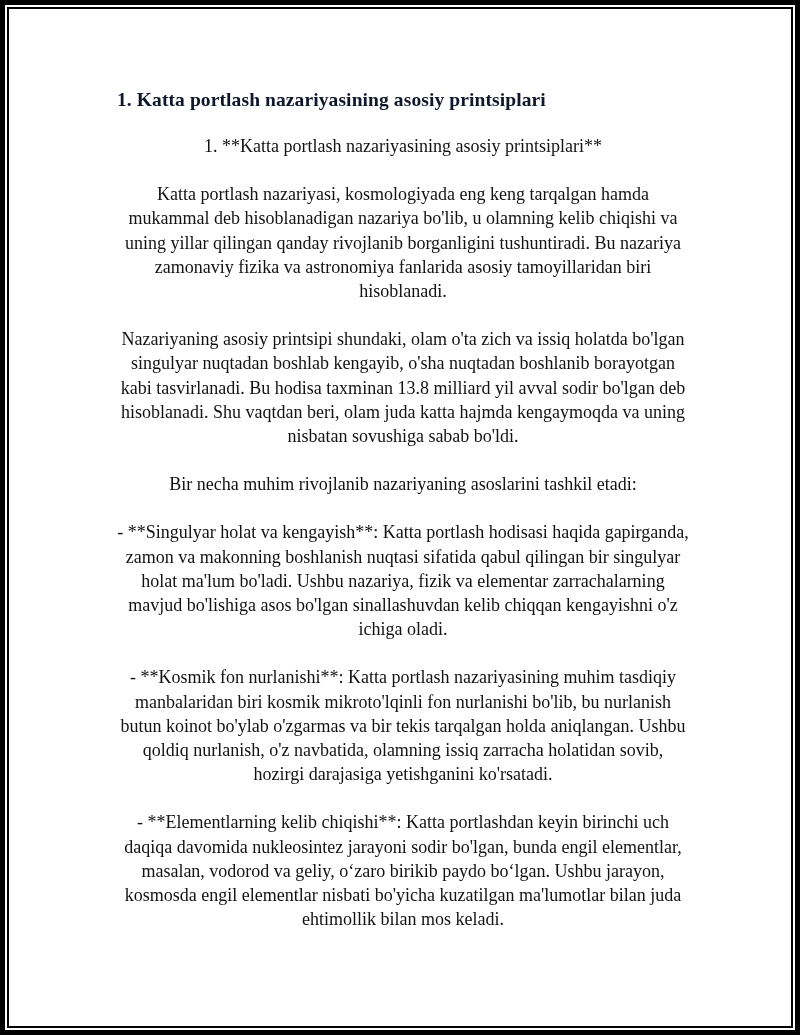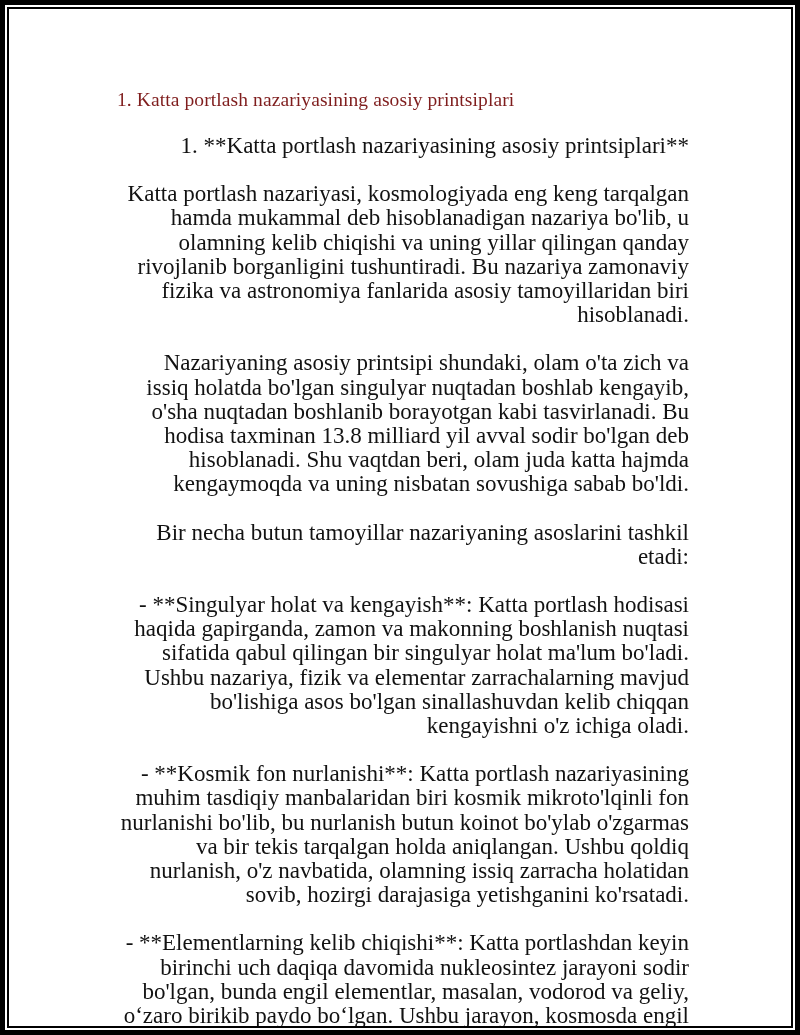--- a/index.html
+++ b/index.html
@@ -49,35 +49,35 @@
     left: 108px;
     top: 78px;
     width: 572px;
   }
 
   .doc-title {
     margin: 0 0 0 0;
     padding: 0;
     font-family: "Liberation Serif", "DejaVu Serif", serif;
     font-size: 19.5px;
-    font-weight: normal;
+    font-weight: bold;
     line-height: 26px;
-    color: #7f1d1d;
+    color: #0f172a;
     letter-spacing: 0.1px;
   }
 
   .doc-para {
     margin: 0;
     padding: 0;
     font-family: "Liberation Serif", "DejaVu Serif", serif;
-    font-size: 23px;
+    font-size: 18px;
     font-weight: normal;
     line-height: 24.2px;
     color: #121212;
-    text-align: right;
+    text-align: center;
     white-space: normal;
   }
 
   
   .gap-title-to-first { height: 21px; }
   .gap-para { height: 24px; }
 </style>
 </head>
 <body>
 
@@ -96,21 +96,21 @@
         <div class="gap-para"></div>
 
         <p class="doc-para">Katta portlash nazariyasi, kosmologiyada eng keng tarqalgan hamda mukammal deb hisoblanadigan nazariya bo'lib, u olamning kelib chiqishi va uning yillar qilingan qanday rivojlanib borganligini tushuntiradi. Bu nazariya zamonaviy fizika va astronomiya fanlarida asosiy tamoyillaridan biri hisoblanadi.</p>
 
         <div class="gap-para"></div>
 
         <p class="doc-para">Nazariyaning asosiy printsipi shundaki, olam o'ta zich va issiq holatda bo'lgan singulyar nuqtadan boshlab kengayib, o'sha nuqtadan boshlanib borayotgan kabi tasvirlanadi. Bu hodisa taxminan 13.8 milliard yil avval sodir bo'lgan deb hisoblanadi. Shu vaqtdan beri, olam juda katta hajmda kengaymoqda va uning nisbatan sovushiga sabab bo'ldi.</p>
 
         <div class="gap-para"></div>
 
-        <p class="doc-para">Bir necha butun tamoyillar nazariyaning asoslarini tashkil etadi:</p>
+        <p class="doc-para">Bir necha muhim rivojlanib nazariyaning asoslarini tashkil etadi:</p>
 
         <div class="gap-para"></div>
 
         <p class="doc-para">- **Singulyar holat va kengayish**: Katta portlash hodisasi haqida gapirganda, zamon va makonning boshlanish nuqtasi sifatida qabul qilingan bir singulyar holat ma'lum bo'ladi. Ushbu nazariya, fizik va elementar zarrachalarning mavjud bo'lishiga asos bo'lgan sinallashuvdan kelib chiqqan kengayishni o'z ichiga oladi.</p>
 
         <div class="gap-para"></div>
 
         <p class="doc-para">- **Kosmik fon nurlanishi**: Katta portlash nazariyasining muhim tasdiqiy manbalaridan biri kosmik mikroto'lqinli fon nurlanishi bo'lib, bu nurlanish butun koinot bo'ylab o'zgarmas va bir tekis tarqalgan holda aniqlangan. Ushbu qoldiq nurlanish, o'z navbatida, olamning issiq zarracha holatidan sovib, hozirgi darajasiga yetishganini ko'rsatadi.</p>
 
         <div class="gap-para"></div>

